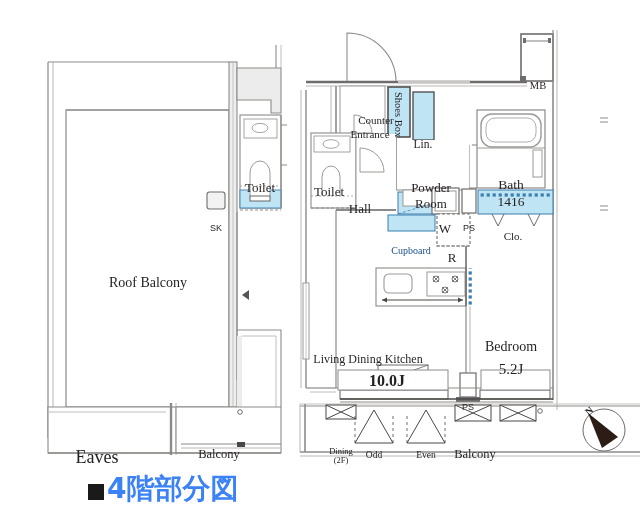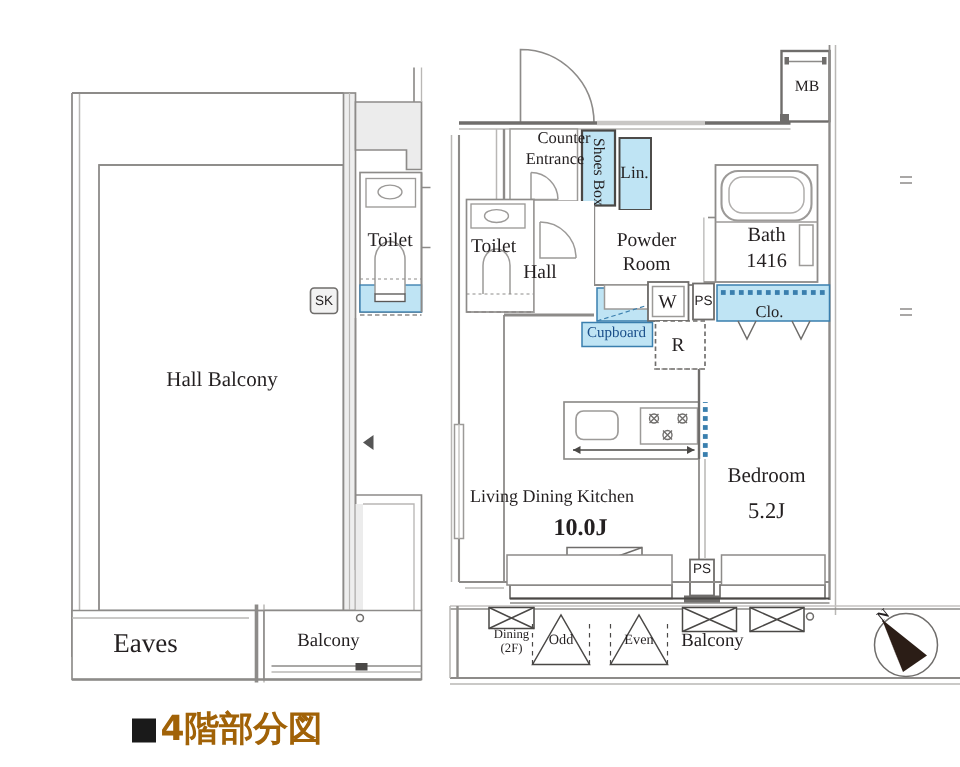--- a/index.html
+++ b/index.html
@@ -1,25 +1,25 @@
 <!DOCTYPE html>
 <html><head>
 <meta charset="utf-8">
 <style>
   html,body{margin:0;padding:0;background:#ffffff;}
   body{width:640px;height:511px;position:relative;overflow:hidden;
        font-family:"Liberation Serif", serif; color:#2b2b2b;}
   #plan{position:absolute;left:0;top:0;width:640px;height:511px;}
   .lbl{position:absolute;white-space:nowrap;font-family:"Liberation Serif",serif;
        color:#231f20;line-height:1.05;}
-  .ctr{transform:translate(-50%,-50%);text-align:center;}
+  .ctr{transform:translate(-50%,-50%);text-align:center;margin-top:28px;}
   .vert{writing-mode:vertical-rl;text-orientation:mixed;}
   .blue{color:#1a4f8a;}
   .caption{position:absolute;left:88px;top:470px;font-family:"DejaVu Sans",sans-serif;
-           font-size:23px;font-weight:700;color:#a16207;letter-spacing:0px;}
+           font-size:28px;font-weight:700;color:#3b82f6;letter-spacing:0px;}
   .capsq{display:inline-block;width:16px;height:16px;background:#1a1a1a;
          vertical-align:-2px;margin-right:3px;}
 </style>
 </head>
 <body>
 
 <svg id="plan" viewBox="0 0 640 511">
   <defs>
     <pattern id="dotrow" width="6" height="6" patternUnits="userSpaceOnUse">
       <rect width="3.2" height="3.2" x="0.6" y="1.4" fill="#3a7fae"></rect>
@@ -222,21 +222,21 @@
     <path d="M600 206 l8 0 M600 210 l8 0"></path>
   </g>
 
   <g>
     <circle cx="604" cy="430" r="21" fill="#ffffff" stroke="#6f6d6b" stroke-width="1"></circle>
     <path d="M588 413 L618 437 L602 448 Z" fill="#2b1d16"></path>
     <path d="M588 413 L602 448 L597 436 Z" fill="#5a4b44"></path>
   </g>
 </svg>
 
-<div class="lbl ctr" style="left:148px;top:255px;font-size:14px;">Hall Balcony</div>
+<div class="lbl ctr" style="left:148px;top:255px;font-size:14px;">Roof Balcony</div>
 <div class="lbl ctr" style="left:97px;top:429px;font-size:18px;">Eaves</div>
 <div class="lbl ctr" style="left:219px;top:427px;font-size:12.5px;">Balcony</div>
 <div class="lbl ctr" style="left:260px;top:160px;font-size:13px;">Toilet</div>
 <div class="lbl ctr" style="left:216px;top:201px;font-size:9px;font-family:'Liberation Sans',sans-serif;">SK</div>
 
 <div class="lbl ctr" style="left:376px;top:93px;font-size:11px;">Counter</div>
 <div class="lbl ctr" style="left:370px;top:107px;font-size:11px;">Entrance</div>
 <div class="lbl vert" style="left:393px;top:92px;font-size:10.5px;">Shoes Box</div>
 <div class="lbl ctr" style="left:423px;top:116px;font-size:11.5px;">Lin.</div>
 <div class="lbl ctr" style="left:329px;top:164px;font-size:13px;">Toilet</div>

